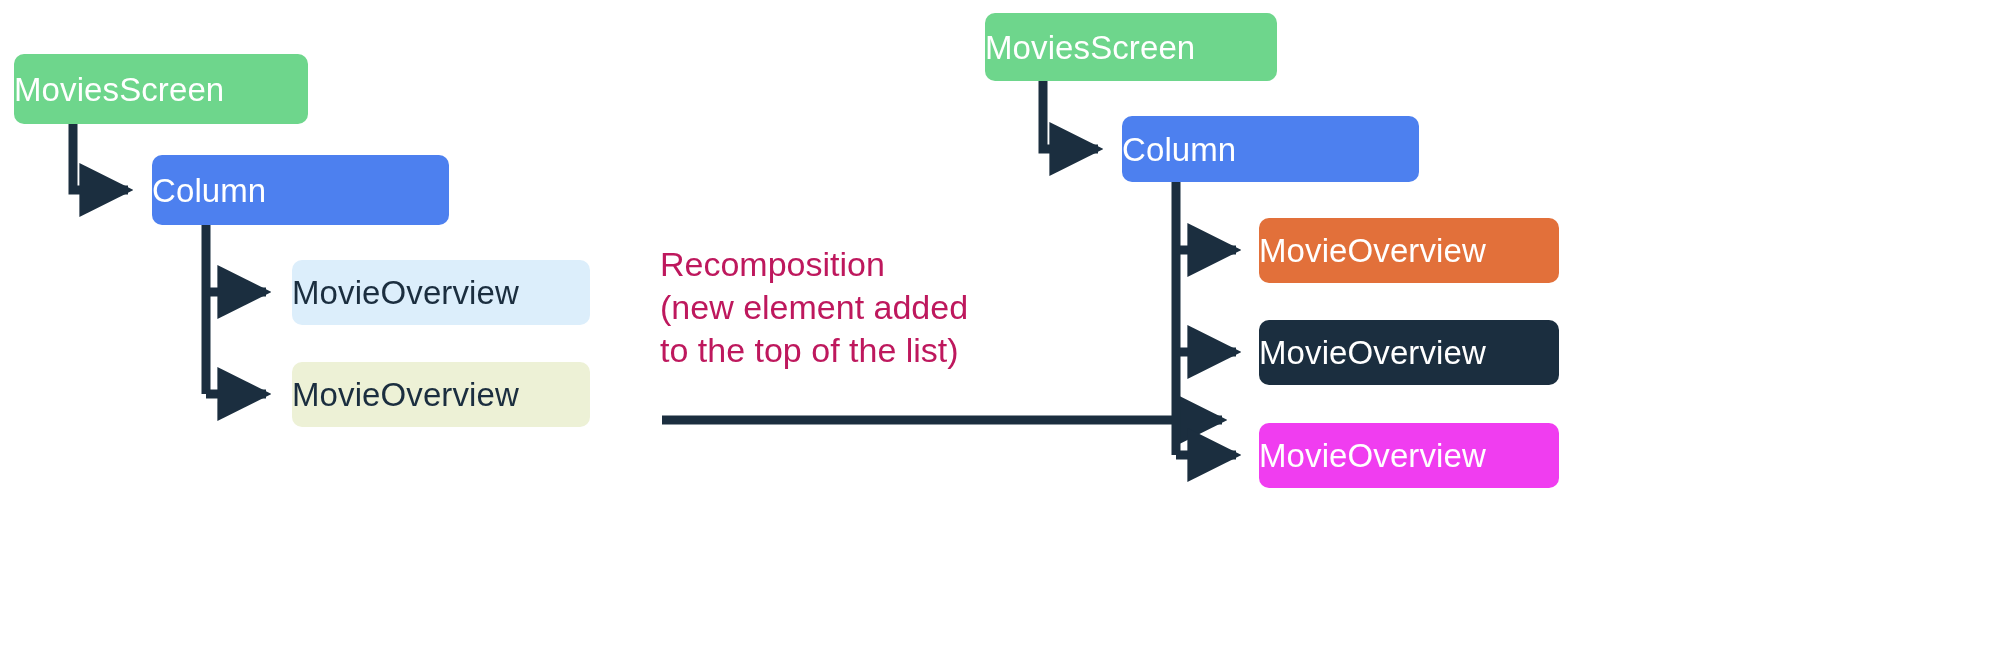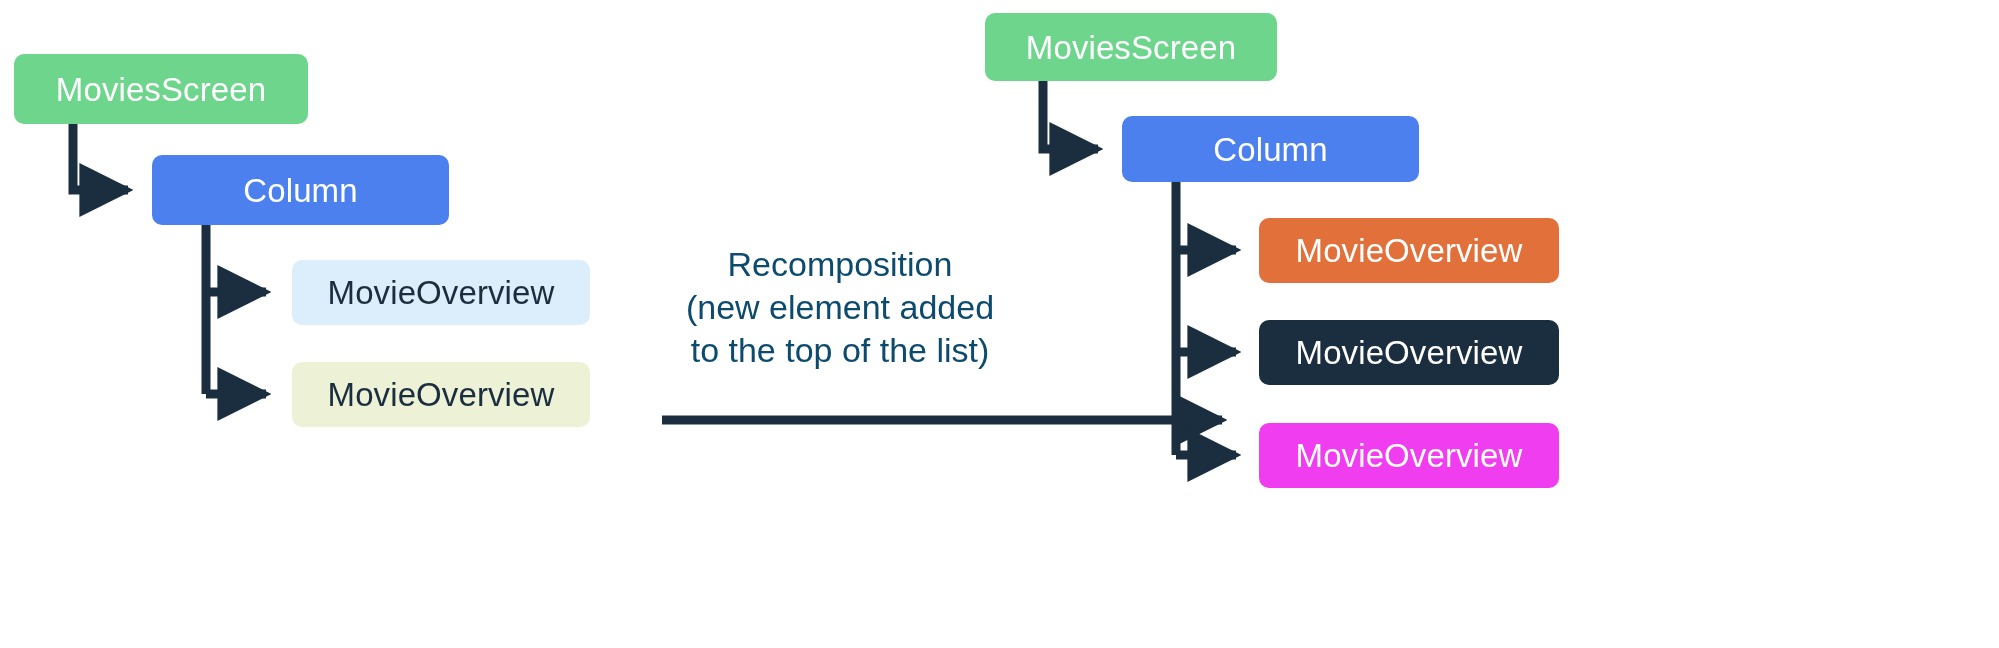--- a/index.html
+++ b/index.html
@@ -19,21 +19,21 @@
     height: 648px;
     background: #ffffff;
   }
 
   
   .node {
     position: absolute;
     border-radius: 10px;
     display: flex;
     align-items: center;
-    justify-content: center;
+    justify-content: flex-start;
     box-sizing: border-box;
     font-size: 33px;
     line-height: 1;
     letter-spacing: 0.1px;
     white-space: nowrap;
   }
   .node-label {
     display: block;
   }
 
@@ -46,22 +46,21 @@
     height: 648px;
     pointer-events: none;
   }
 
   
   #transition-caption {
     position: absolute;
     left: 660px;
     top: 243px;
     width: 360px;
-    text-align: center;
-    color: #0c4a6e;
+    color: #be185d;
     font-size: 34px;
     line-height: 1.27;
     white-space: pre-line;
   }
 </style>
 </head>
 <body>
 
 <div id="canvas">
 

